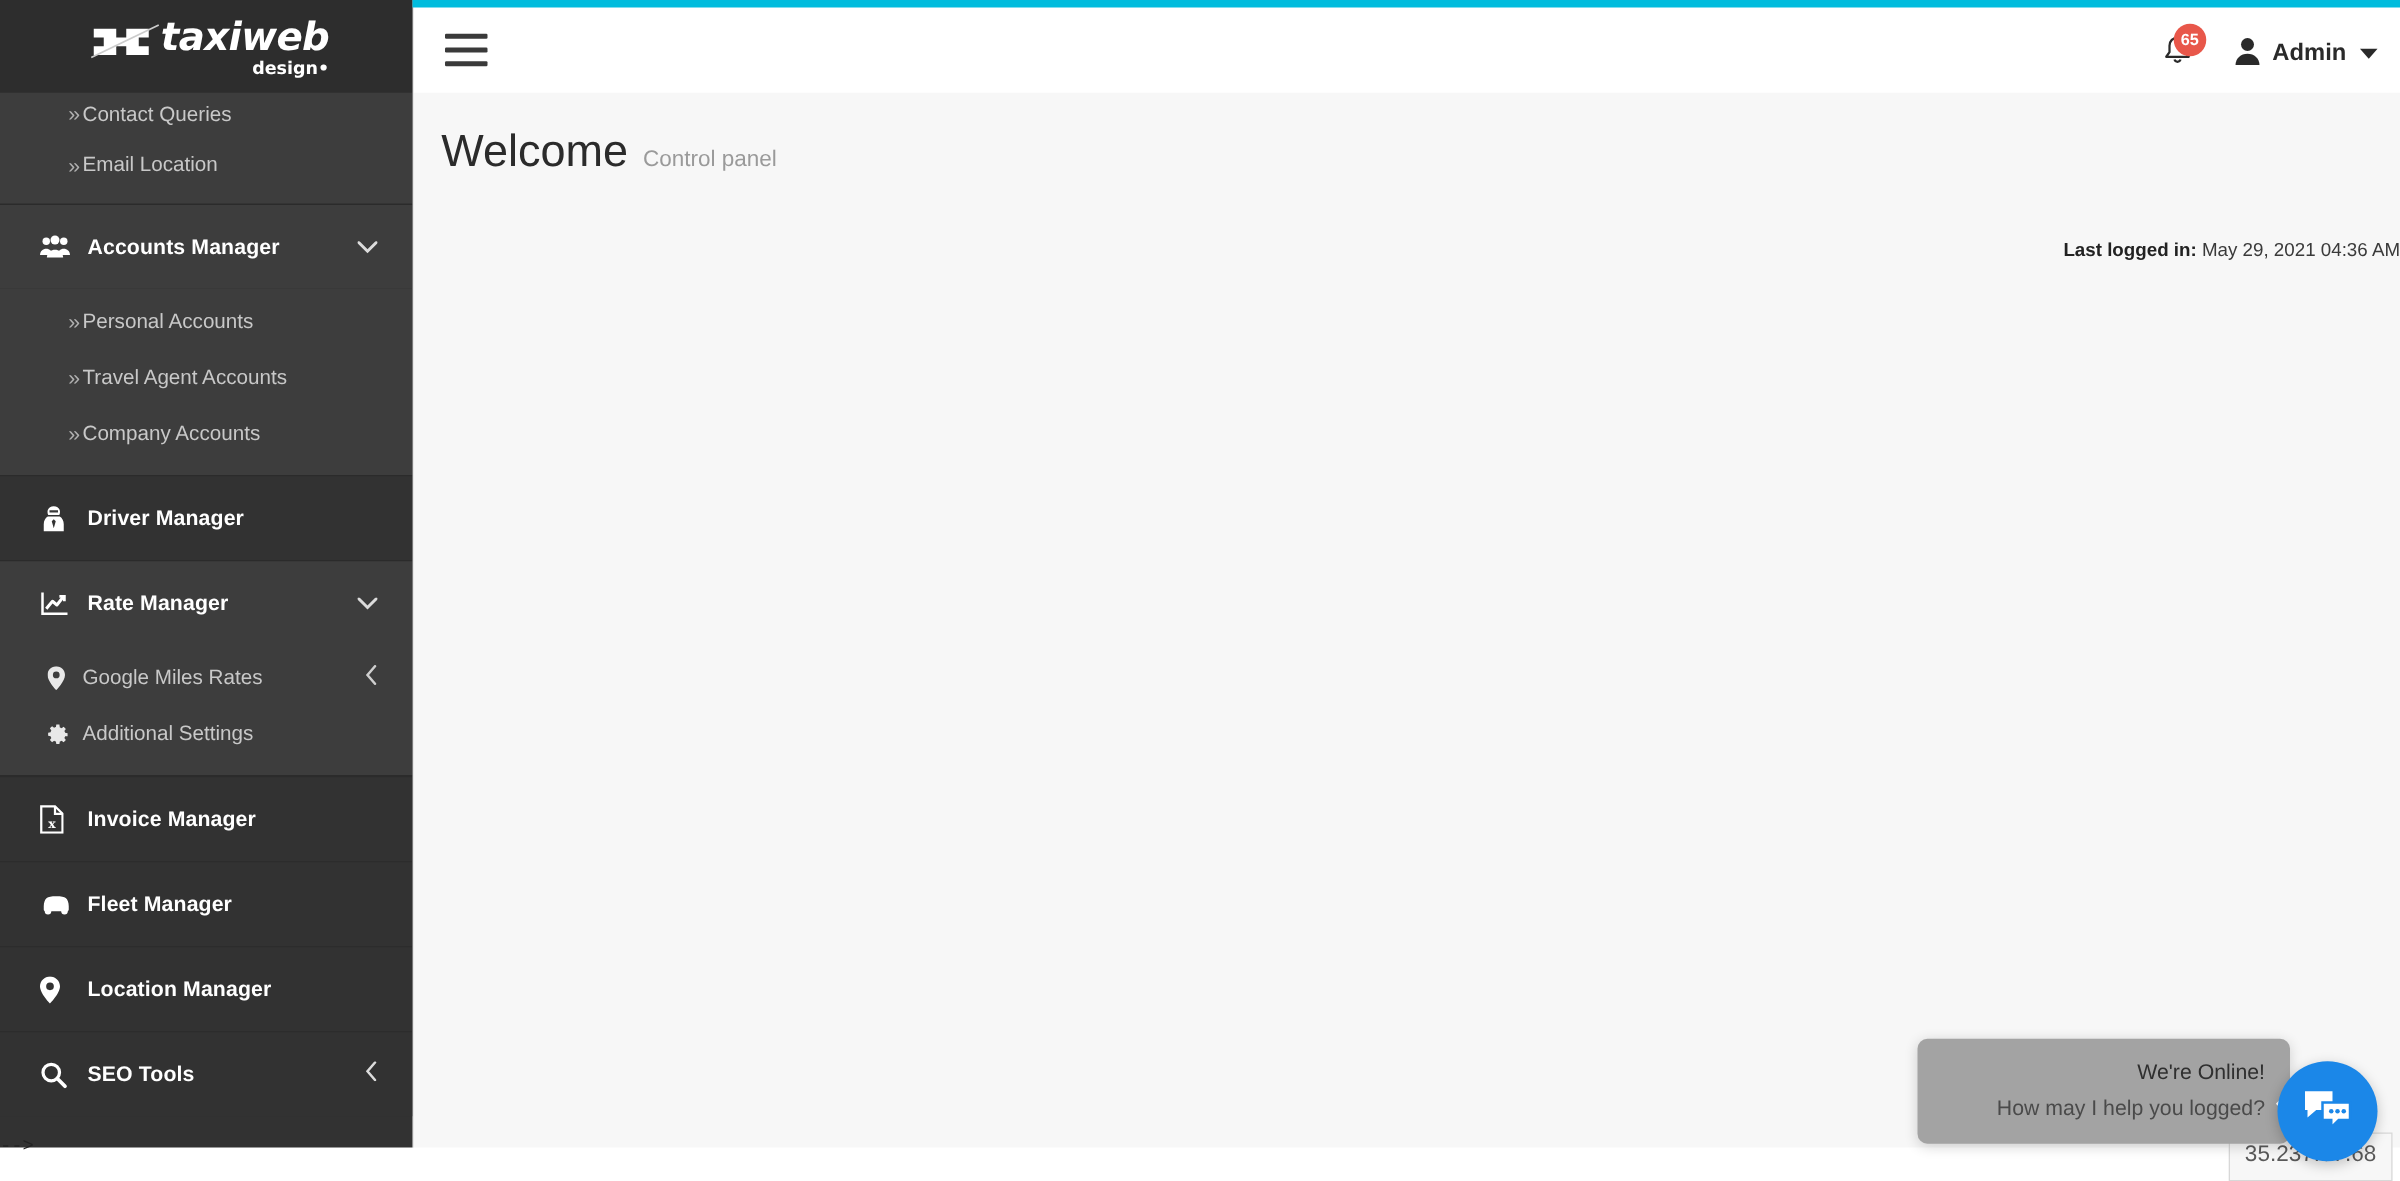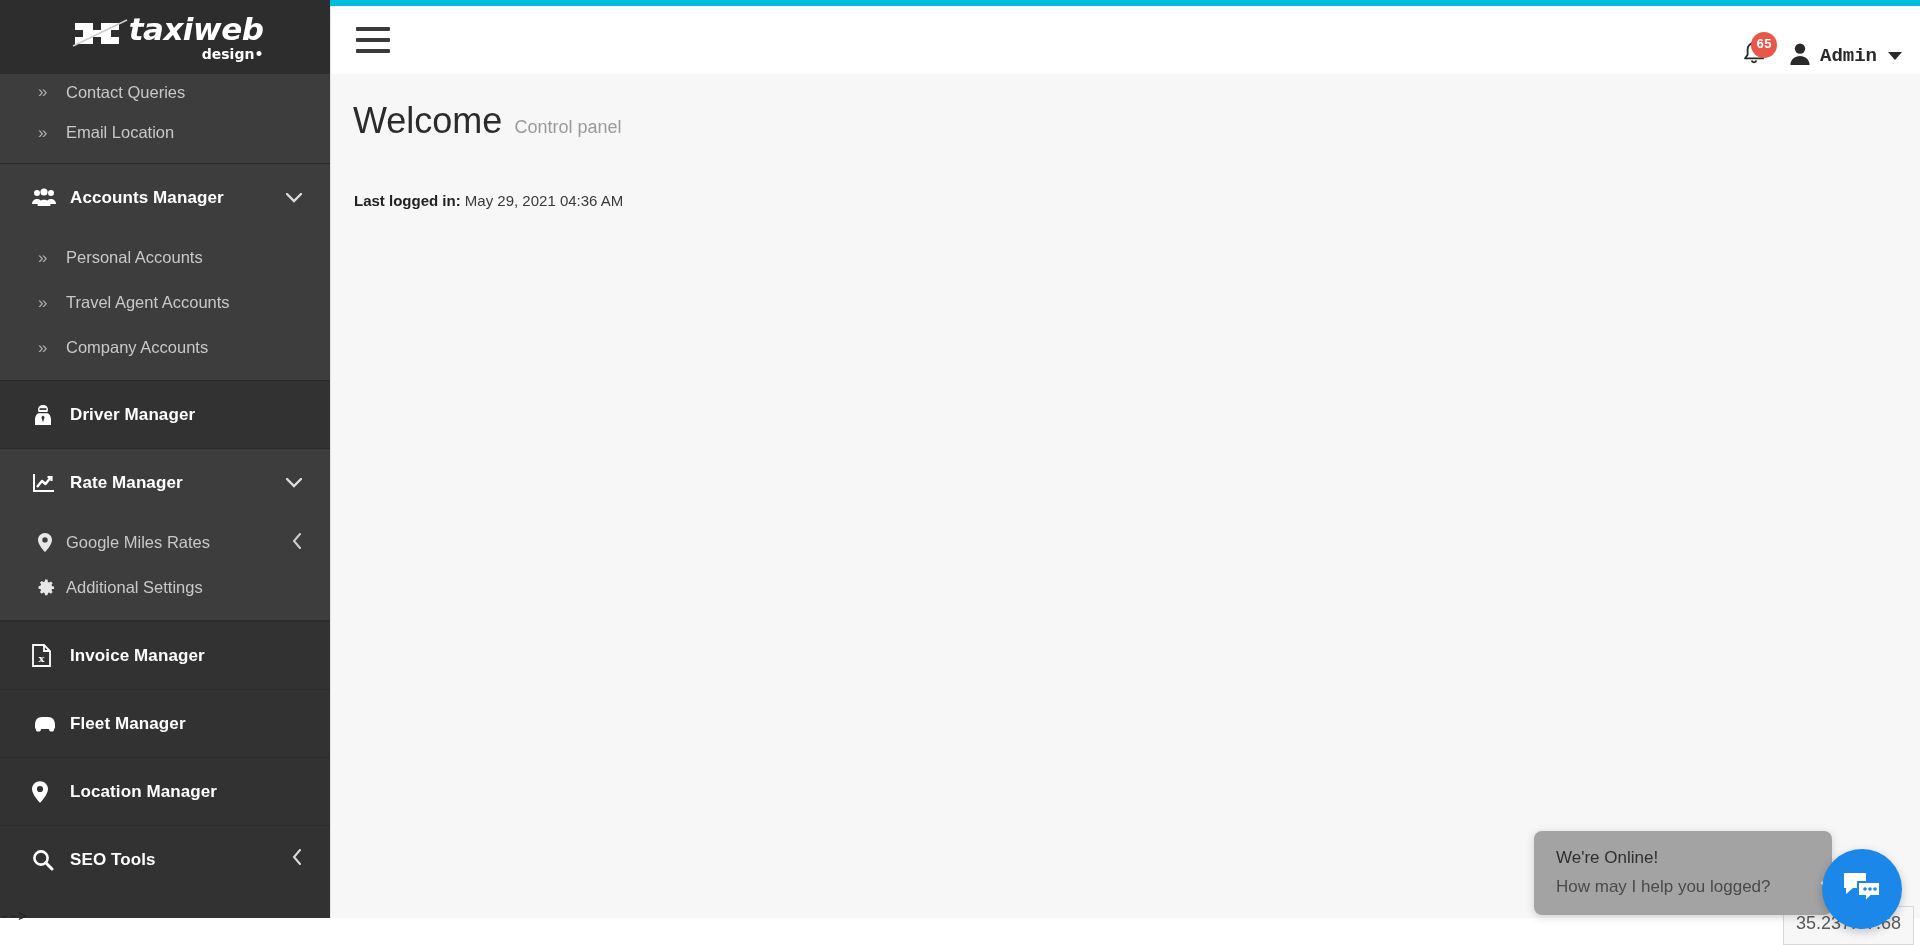--- a/index.html
+++ b/index.html
@@ -3,21 +3,21 @@
 <meta charset="utf-8">
 <style>
   * { box-sizing: border-box; margin: 0; padding: 0; }
   html, body {
     width: 1920px; height: 945px;
     font-family: "Liberation Sans", sans-serif;
     background: #ffffff;
     overflow: hidden;
   }
 
-  #app { position: relative; width: 1920px; height: 945px; }
+  #app { position: relative; width: 1920px; height: 945px; text-align: right; }
 
   
   .accent-bar {
     position: absolute; top: 0; left: 330px; right: 0;
     height: 6px; background: #00bcdd; z-index: 40;
   }
 
   
   .sidebar {
     position: absolute; top: 0; left: 0;
@@ -87,22 +87,22 @@
   }
   .hamburger {
     position: absolute; left: 20px; top: 14px;
     width: 46px; height: 40px;
     display: flex; flex-direction: column; justify-content: center; gap: 7px;
     padding: 0 6px;
   }
   .hamburger span { display: block; height: 4px; background: #3a3a3a; border-radius: 1px; }
 
   .header-right {
-    position: absolute; right: 18px; top: 16px; height: 68px;
-    display: flex; align-items: center; gap: 16px; font-family: Liberation Mono, monospace;
+    position: absolute; right: 18px; top: 3px; height: 68px;
+    display: flex; align-items: center; gap: 26px;
   }
   .bell-wrap { position: relative; padding: 4px 6px; }
   .badge {
     position: absolute; top: -4px; left: 16px;
     min-width: 26px; height: 26px; border-radius: 50%;
     background: #e8574a; color: #fff;
     font-size: 13px; font-weight: 700;
     display: flex; align-items: center; justify-content: center;
     padding: 0 4px; overflow: hidden;
   }

